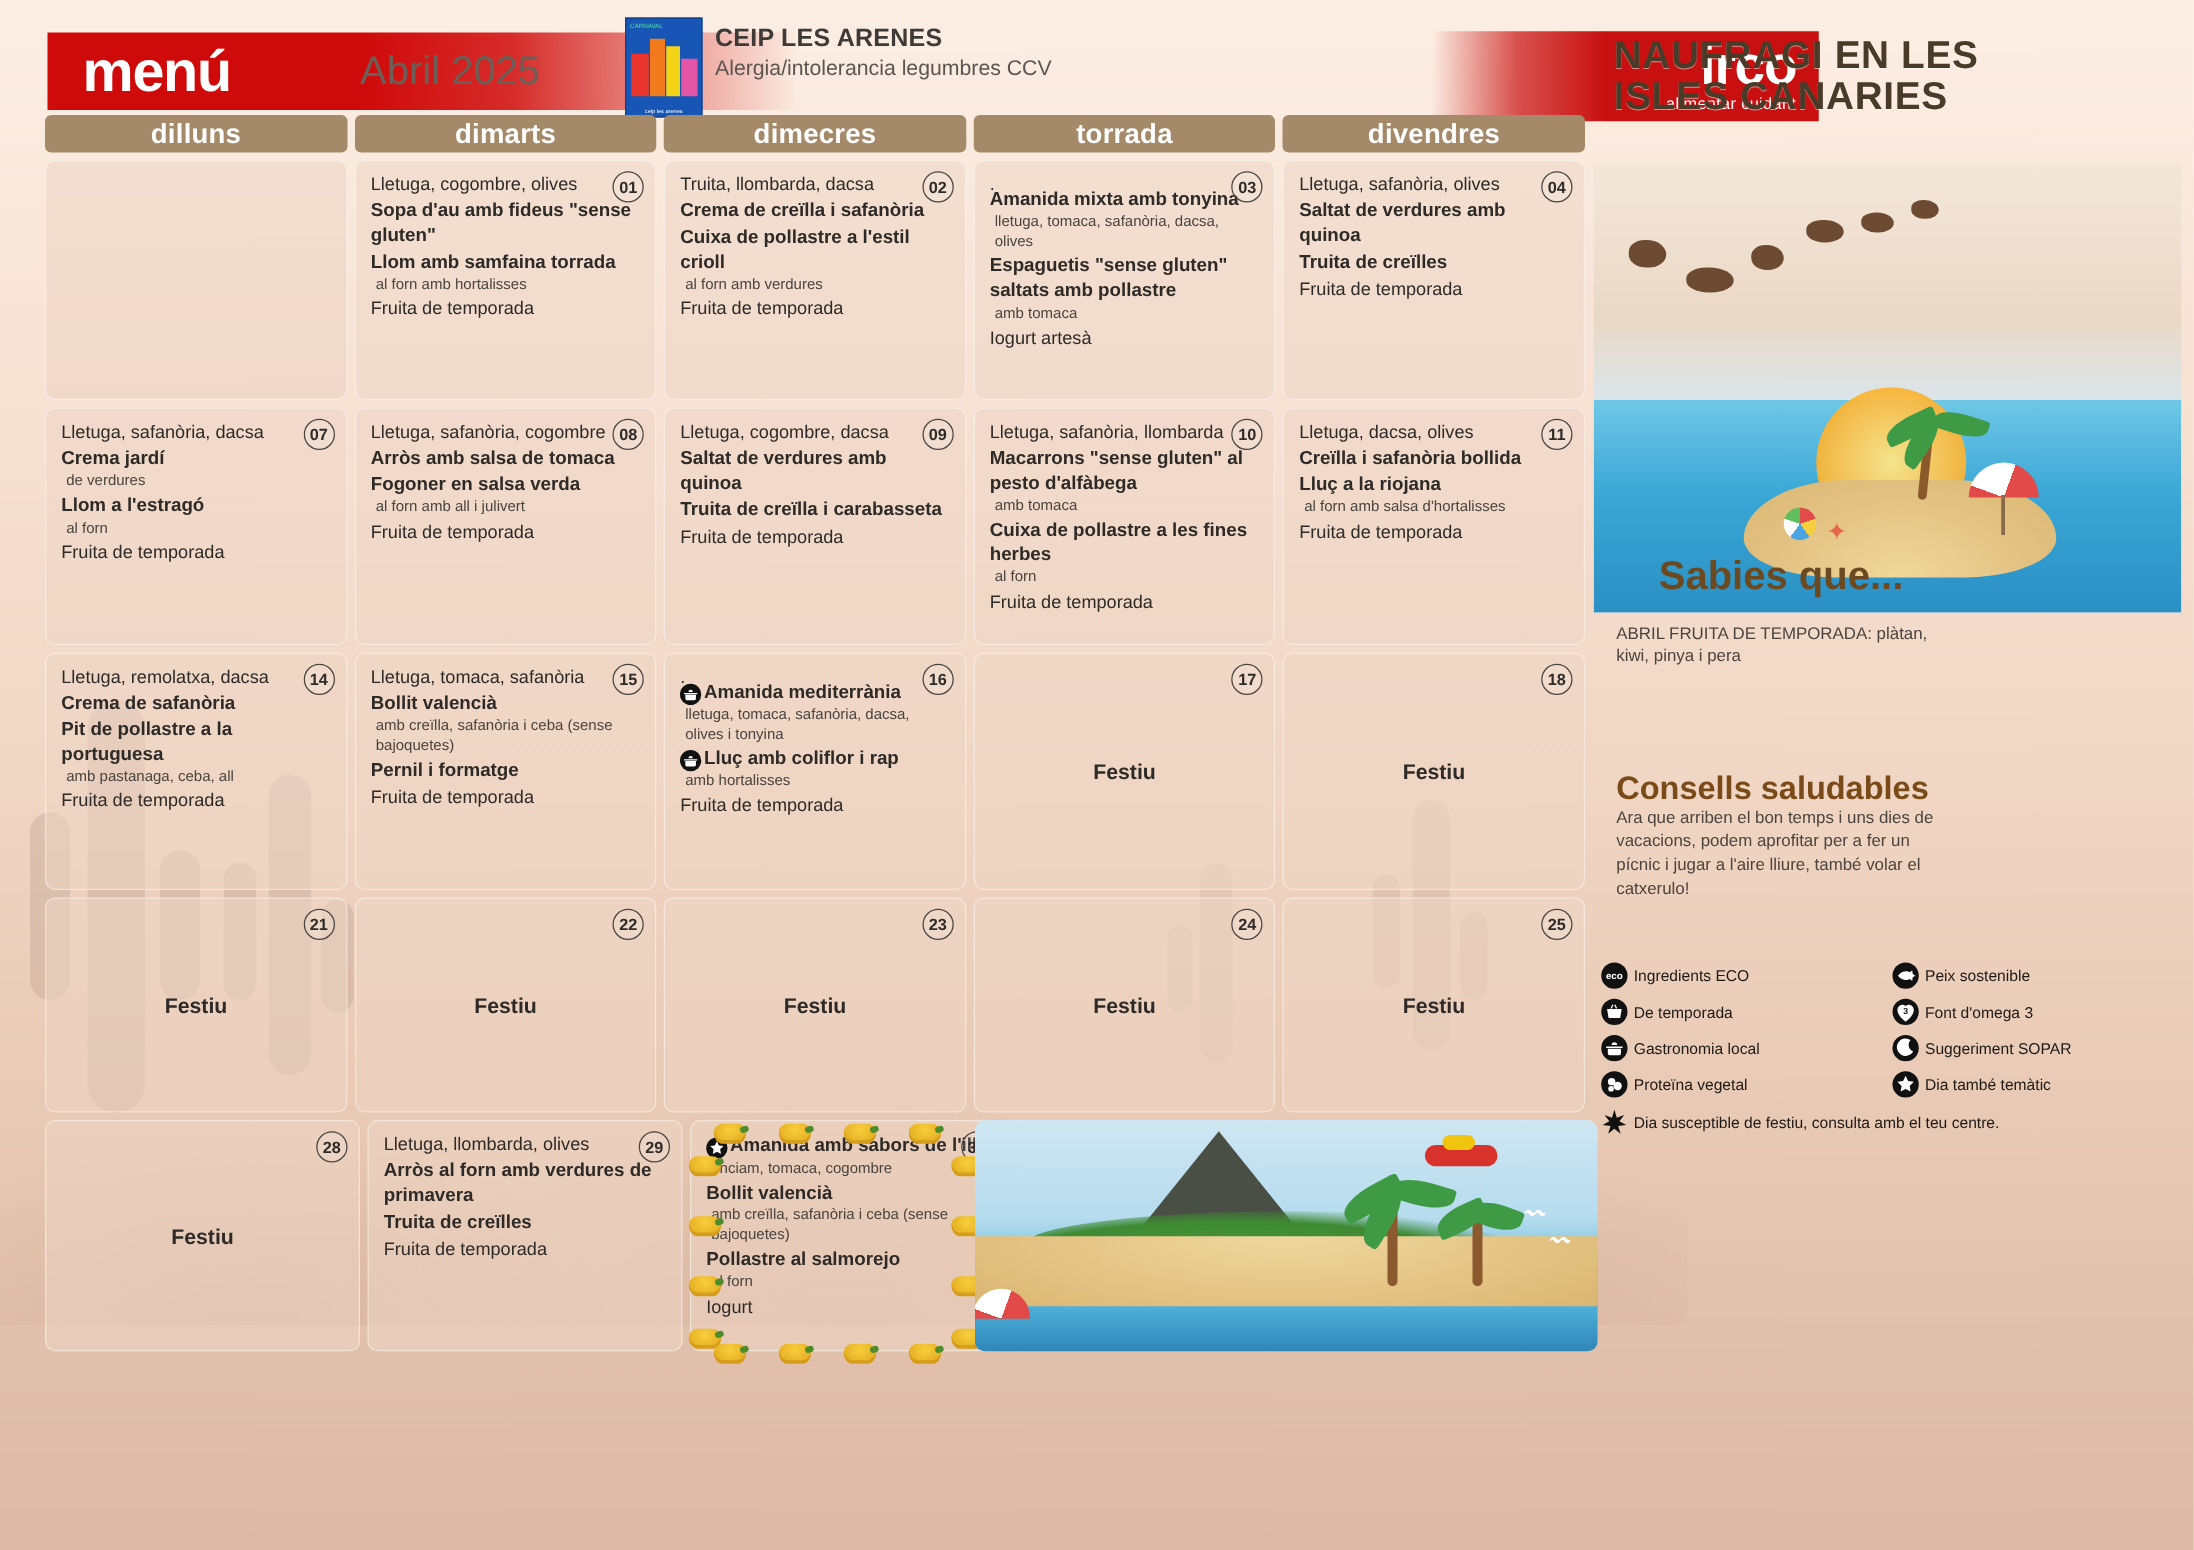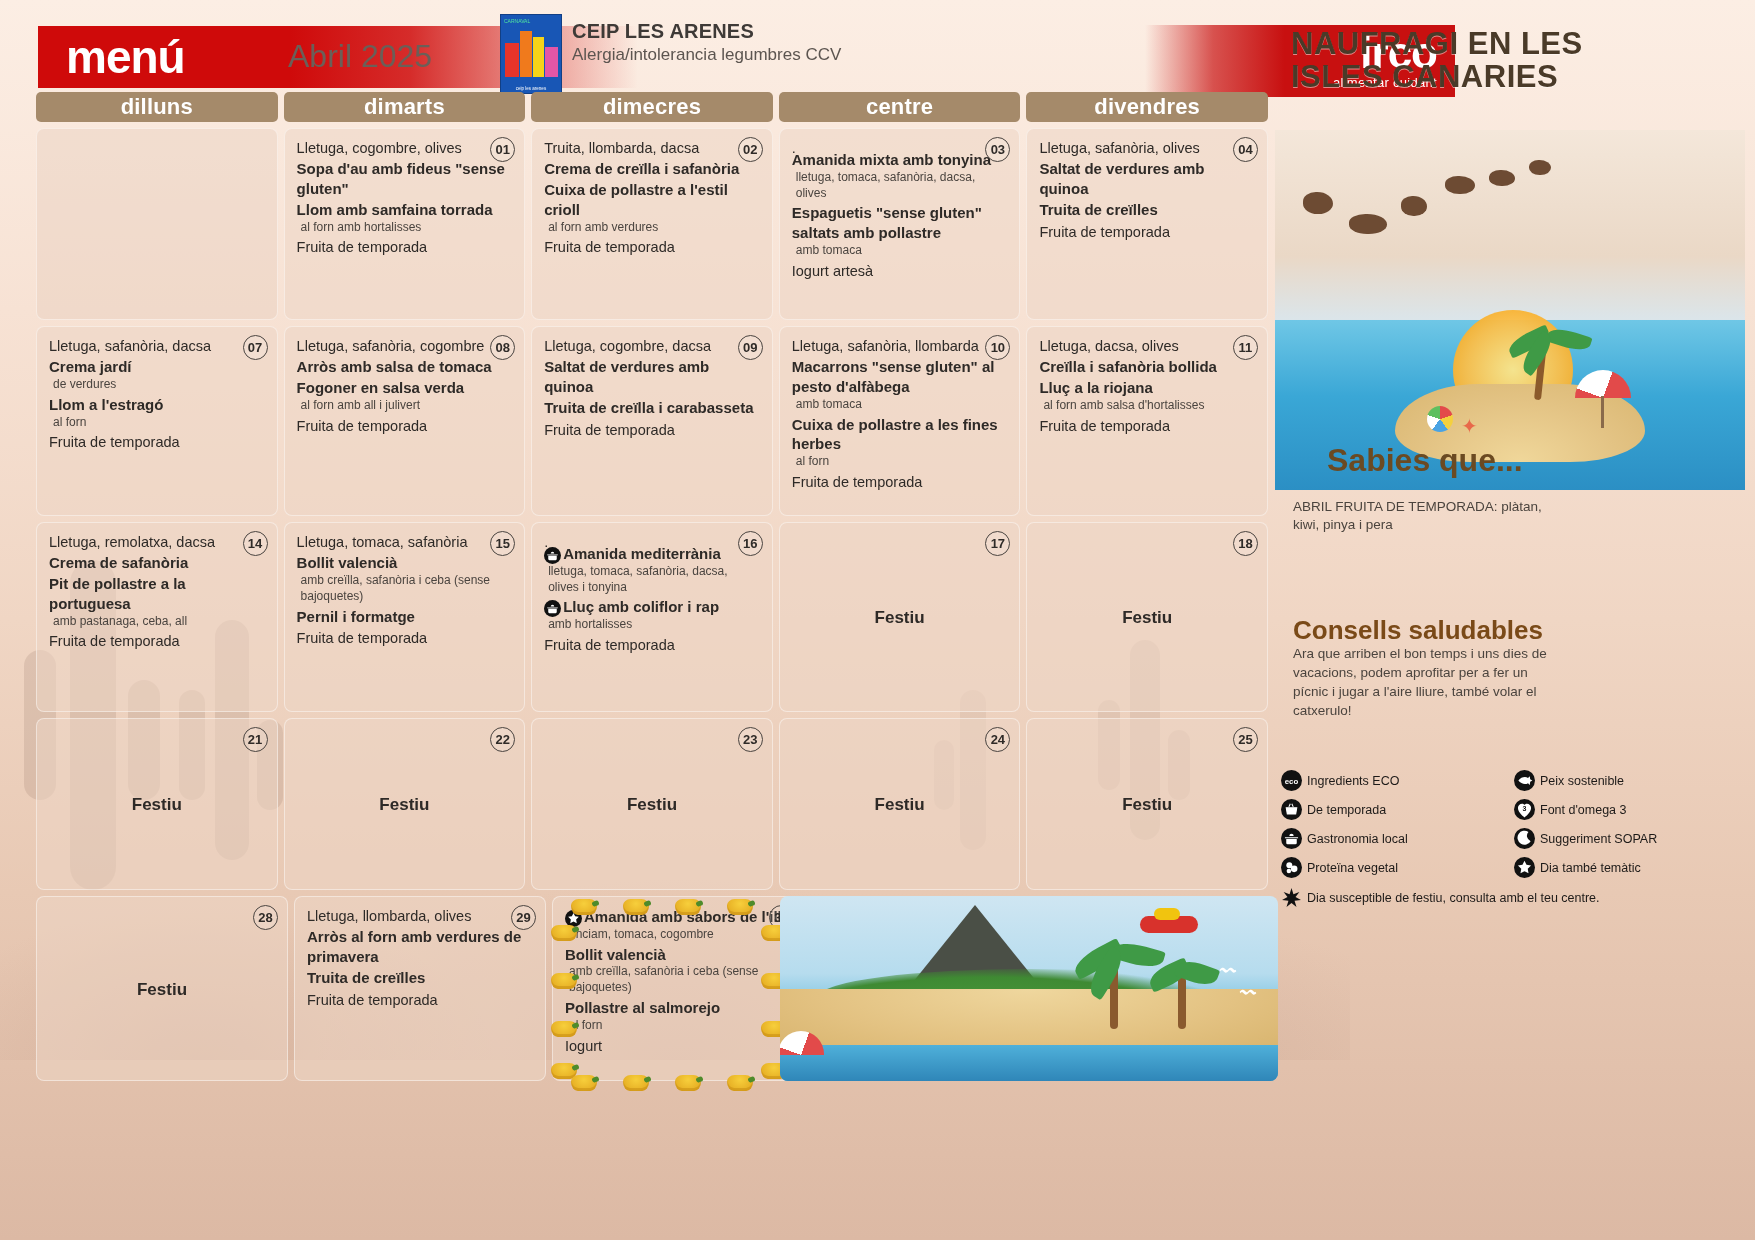--- a/index.html
+++ b/index.html
@@ -285,21 +285,21 @@
     <span class="ir-main">irco</span>
     <span class="ir-sub">alimentar cuidant</span>
   </div>
 </div>
 
 <div class="cal">
   <div class="dayhdr-row" id="dayhdrs">
       <div class="dayhdr">dilluns</div>
       <div class="dayhdr">dimarts</div>
       <div class="dayhdr">dimecres</div>
-      <div class="dayhdr">centre</div>
+      <div class="dayhdr">torrada</div>
       <div class="dayhdr">divendres</div>
     </div>
   <div id="weeks">
       <div class="week wk1">
         <div class="cell empty"></div>
         <div class="cell">
           <div class="daynum">01</div>
           <div class="line salad">Lletuga, cogombre, olives</div>
           <div class="line dish">Sopa d'au amb fideus "sense gluten"</div>
           <div class="line dish">Llom amb samfaina torrada</div>

